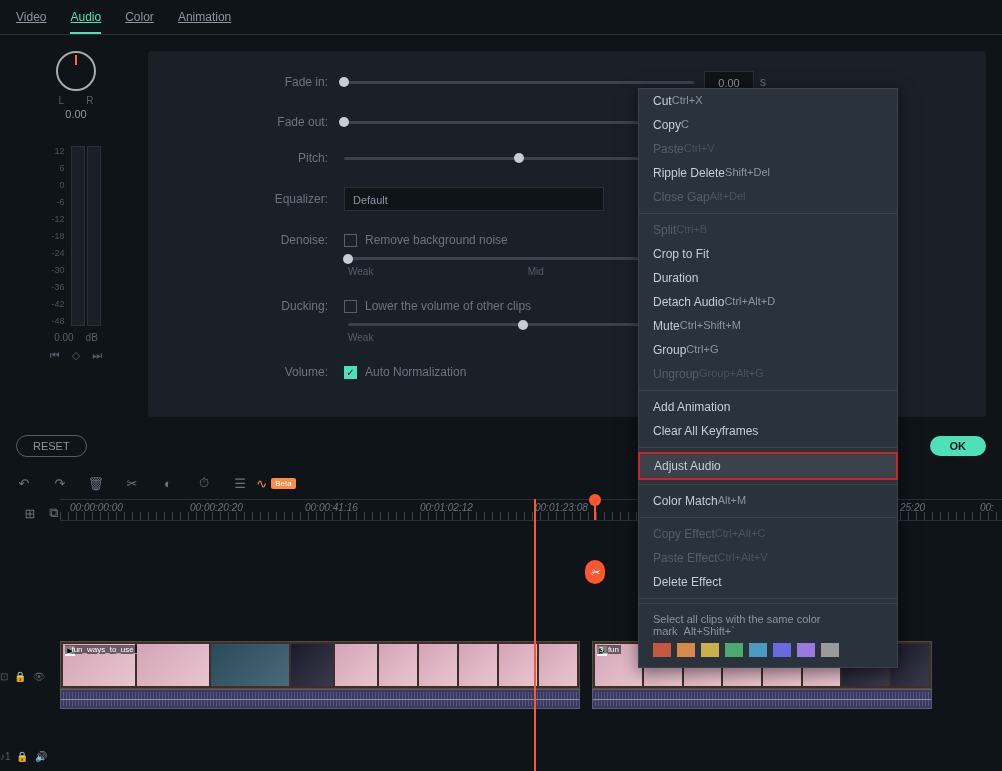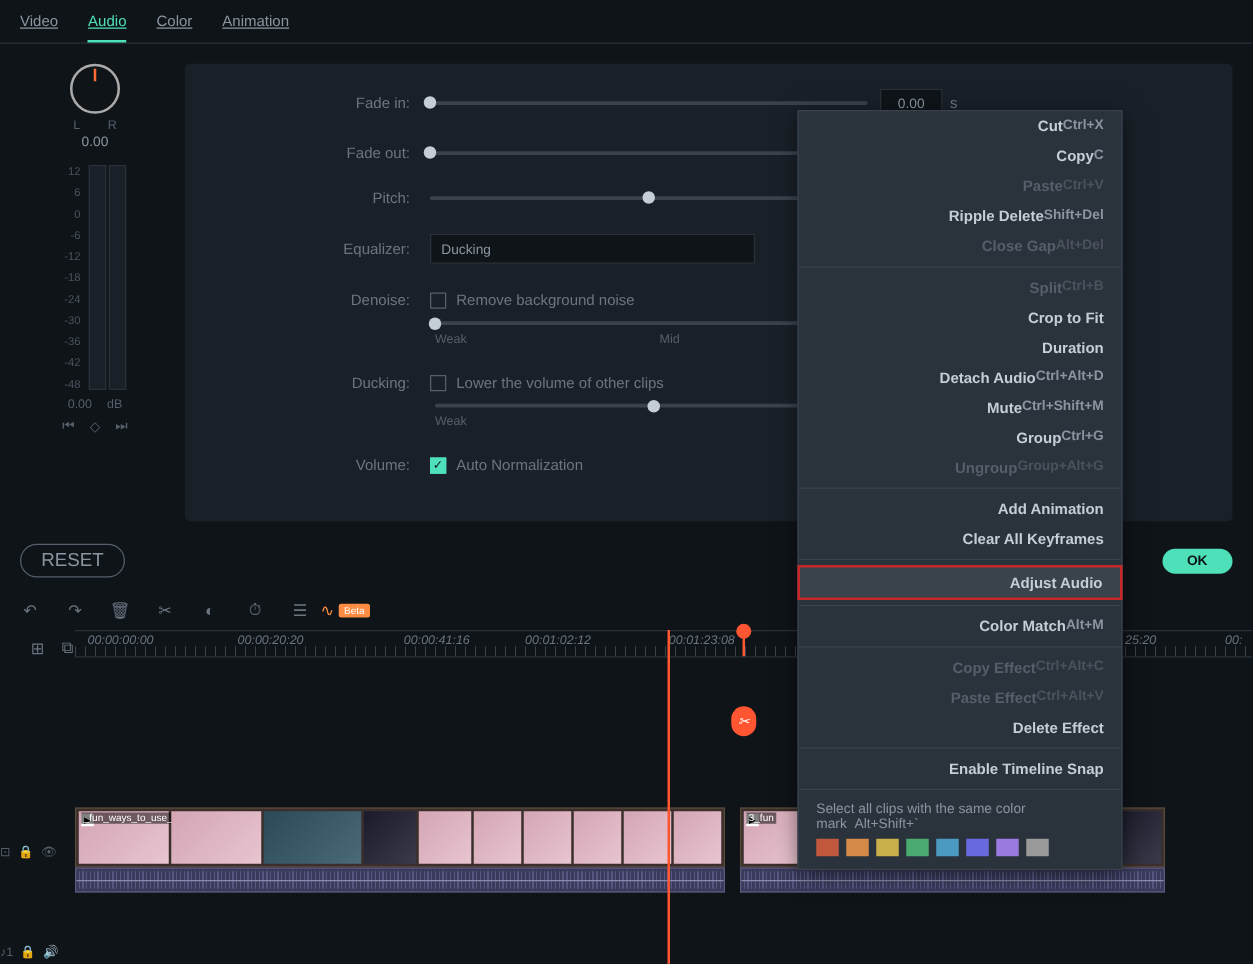--- a/index.html
+++ b/index.html
@@ -11,21 +11,21 @@
 .tab.active { color: #4ee0b8; border-bottom: 2px solid #4ee0b8; }
 
 
 .main-panel { display: flex; padding: 16px 16px 8px 16px; }
 .left-meters { width: 120px; display: flex; flex-direction: column; align-items: center; }
 .knob-area { display: flex; flex-direction: column; align-items: center; margin-bottom: 12px;}
 .knob { width: 40px; height: 40px; border: 2px solid #aaa; border-radius: 50%; position: relative; margin-bottom: 4px; }
 .knob::after { content:''; position:absolute; top:2px; left:50%; width:2px; height:10px; background:#ff6b35; transform:translateX(-50%);}
 .lr-labels { display:flex; gap:22px; font-size:10px; color:#555f6b;}
 .knob-val { font-size:11px; color:#8b95a0; margin-top:2px;}
-.vu { display:flex; gap:2px; height:180px; }
+.vu { display:flex; gap:2px; height:180px;margin-top:14px; }
 .vu-scale { display:flex; flex-direction:column; justify-content:space-between; font-size:9px; color:#4a525c; text-align:right; padding-right:4px;}
 .vu-bars { display:flex; gap:2px; }
 .vu-bar { width:14px; background:#1a2028; border:1px solid #2a3038; }
 .meter-foot { display:flex; gap:12px; font-size:10px; margin-top:6px; color:#555f6b;}
 .meter-ctrl { display:flex; gap:12px; margin-top:6px; font-size:11px; color:#555f6b;}
 
 .settings-panel { flex:1; background:#1a2028; border-radius:4px; padding:20px 20px 16px 200px; margin-left:12px; position:relative;}
 .setting-row { display:flex; align-items:center; margin-bottom:22px; }
 .setting-label { width:70px; text-align:right; color:#6b7580; margin-right:16px; font-size:12px; padding-left:0; margin-left:-90px;}
 .slider-wrap { flex:1; max-width:350px; position:relative; }
@@ -35,21 +35,21 @@
 .slider-unit { margin-left:6px; color:#6b7580;}
 .slider-sublabels { display:flex; justify-content:space-between; font-size:10px; color:#555f6b; margin-top:6px;}
 .select-box { flex:1; max-width:260px; height:24px; background:#0f1419; border:1px solid #2a3038; padding:0 8px; line-height:24px; color:#8b95a0; font-size:11px;}
 .checkbox { width:13px; height:13px; border:1px solid #555f6b; display:inline-flex; align-items:center; justify-content:center; margin-right:8px; font-size:10px;}
 .checkbox.checked { background:#4ee0b8; border-color:#4ee0b8; color:#0f1419;}
 .cbx-label { color:#6b7580; font-size:12px;}
 .setting-inline { display:flex; align-items:center;}
 
 
 .panel-footer { display:flex; justify-content:space-between; padding:10px 16px; align-items:center;}
-.btn-reset { border:1px solid #555f6b; background:transparent; color:#8b95a0; padding:4px 16px; border-radius:14px; font-size:15px; cursor:pointer;}
+.btn-reset { border:1px solid #555f6b; background:transparent; color:#8b95a0; padding:4px 16px; border-radius:14px; font-size:11px; cursor:pointer;}
 .btn-ok { background:#4ee0b8; color:#0f1419; padding:4px 20px; border-radius:14px; border:none; font-size:11px; font-weight:600; cursor:pointer;}
 
 
 .tl-toolbar { display:flex; gap:20px; padding:8px 16px; align-items:center;}
 .tl-icon { width:16px; height:16px; display:flex; align-items:center; justify-content:center; color:#6b7580; cursor:pointer; font-size:13px;}
 .tl-badge { background:#ff8c42; color:#fff; font-size:8px; padding:1px 4px; border-radius:2px; margin-left:4px;}
 
 
 .timeline { position:relative; background:#0f1419; }
 .tl-header { display:flex; padding-left:60px;}
@@ -70,21 +70,21 @@
 .clip-thumb.alt { background:linear-gradient(135deg,#2a4a5a,#4a6a7a);}
 .clip-thumb.alt2 { background:linear-gradient(135deg,#1a1a2a,#3a3a4a);}
 .clip-label { position:absolute; top:1px; left:2px; font-size:8px; color:#fff; background:rgba(0,0,0,.5); padding:0 2px; white-space:nowrap; overflow:hidden; max-width:100px;}
 .clip-playicon { position:absolute; top:2px; left:2px; width:10px; height:10px; background:#fff; color:#000; font-size:7px; display:flex; align-items:center; justify-content:center;}
 .waveform { height:20px; background:#3a3a5c; border:1px solid #5a5a7c; position:relative; overflow:hidden;}
 .waveform::after{content:''; position:absolute; left:0; right:0; top:50%; height:1px; background:#8a8aac;}
 .wave-pattern { position:absolute; inset:2px; background:repeating-linear-gradient(90deg,#6a6a9c 0,#6a6a9c 1px,transparent 1px,transparent 3px); opacity:.6;}
 
 
 .ctx-menu { position:absolute; top:88px; left:638px; width:260px; background:#2a323c; border:1px solid #3a424c; box-shadow:0 4px 16px rgba(0,0,0,.5); z-index:20; font-size:12px;}
-.ctx-item { display:flex; justify-content:flex-end; padding:5px 14px; color:#c5cdd6; cursor:pointer;font-weight:bold;}
+.ctx-item { display:flex; justify-content:flex-start; padding:5px 14px; color:#c5cdd6; cursor:pointer;}
 .ctx-item.disabled { color:#555f6b;}
 .ctx-item.highlight { background:#3a424c; border:2px solid #c62828; margin:0 -1px;}
 .ctx-sep { height:1px; background:#3a424c; margin:4px 0;}
 .ctx-shortcut { color:#8b95a0; font-size:11px;}
 .ctx-item.disabled .ctx-shortcut { color:#4a525c;}
 .ctx-text { color:#8b95a0; padding:5px 14px 2px; font-size:11px;}
 .color-row { display:flex; gap:6px; padding:4px 14px 10px;}
 .color-sw { width:18px; height:14px; cursor:pointer;}
 
 .spacer-track { height:120px;}
@@ -161,21 +161,21 @@
     <div class="setting-row">
       <div class="setting-label">Pitch:</div>
       <div class="slider-wrap">
           <div class="slider-track">
             <div class="slider-thumb" style="left:50%"></div>
           </div>
         </div>
     </div>
     <div class="setting-row">
       <div class="setting-label">Equalizer:</div>
-      <div class="select-box">Ducking</div>
+      <div class="select-box">Default</div>
     </div>
     <div class="setting-row" style="flex-direction:column; align-items:flex-start;">
       <div style="display:flex; align-items:center; width:100%;">
         <div class="setting-label">Denoise:</div>
         <div class="setting-inline">
             <span class="checkbox"></span>
             <span class="cbx-label">Remove background noise</span>
           </div>
       </div>
       <div class="slider-wrap" style="margin-left:0; margin-top:10px; width:350px;">
@@ -236,21 +236,21 @@
 
 <div class="timeline">
   <div class="tl-header">
     <div class="tl-snap" style="position:absolute; left:8px;">
       <span class="tl-icon">⊞</span>
       <span class="tl-icon">⧉</span>
     </div>
     <div class="tl-ruler">
       <span class="tl-tick" style="left:10px">00:00:00:00</span>
       <span class="tl-tick" style="left:130px">00:00:20:20</span>
-      <span class="tl-tick" style="left:263px">00:00:41:16</span>
+      <span class="tl-tick" style="left:245px">00:00:41:16</span>
       <span class="tl-tick" style="left:360px">00:01:02:12</span>
       <span class="tl-tick" style="left:475px">00:01:23:08</span>
       <span class="tl-tick" style="left:840px">25:20</span>
       <span class="tl-tick" style="left:920px">00:</span>
       <div class="tl-marks"></div>
       <div class="playhead" style="left:534px;">
         <div class="playhead-top"></div>
         <div class="playhead-scissors">✂</div>
       </div>
     </div>
@@ -385,23 +385,20 @@
       <span class="ctx-shortcut">Ctrl+Alt+C</span>
     </div>
   <div class="ctx-item disabled">
       <span>Paste Effect</span>
       <span class="ctx-shortcut">Ctrl+Alt+V</span>
     </div>
   <div class="ctx-item">
       <span>Delete Effect</span>
     </div>
   <div class="ctx-sep"></div>
-  <div class="ctx-item">
-      <span>Enable Timeline Snap</span>
-    </div>
   <div class="ctx-sep"></div>
   <div class="ctx-text"><span>Select all clips with the same color mark</span>&nbsp;&nbsp;<span class="ctx-shortcut">Alt+Shift+`</span></div>
   <div class="color-row">
     <div class="color-sw" style="background:#c2593f"></div>
     <div class="color-sw" style="background:#d68a4a"></div>
     <div class="color-sw" style="background:#c9b04a"></div>
     <div class="color-sw" style="background:#4aaa6f"></div>
     <div class="color-sw" style="background:#4a9ac2"></div>
     <div class="color-sw" style="background:#6a6ae0"></div>
     <div class="color-sw" style="background:#9a7ae0"></div>

